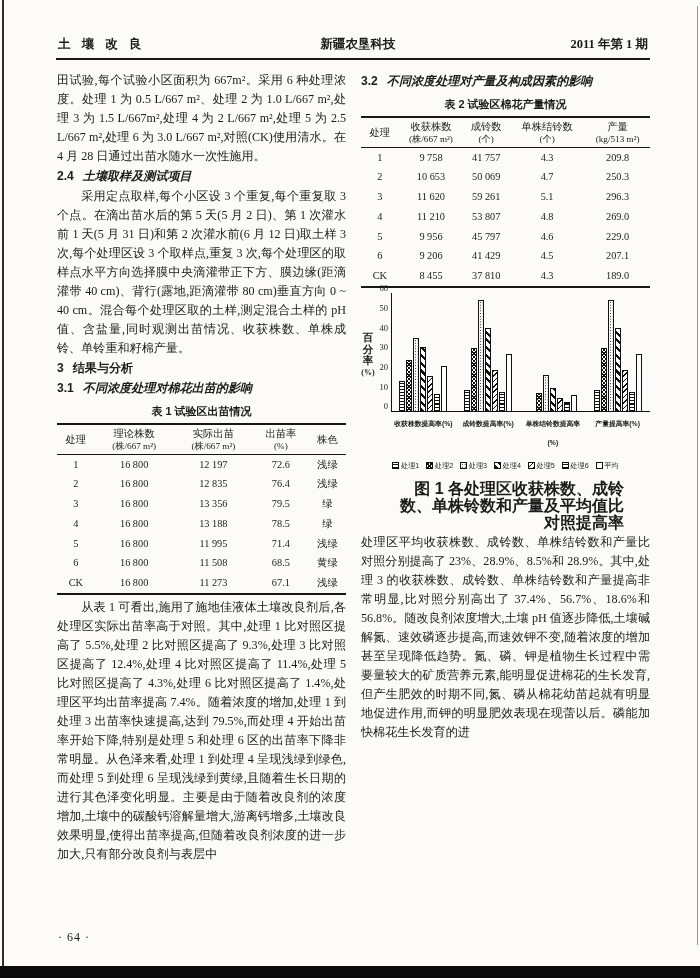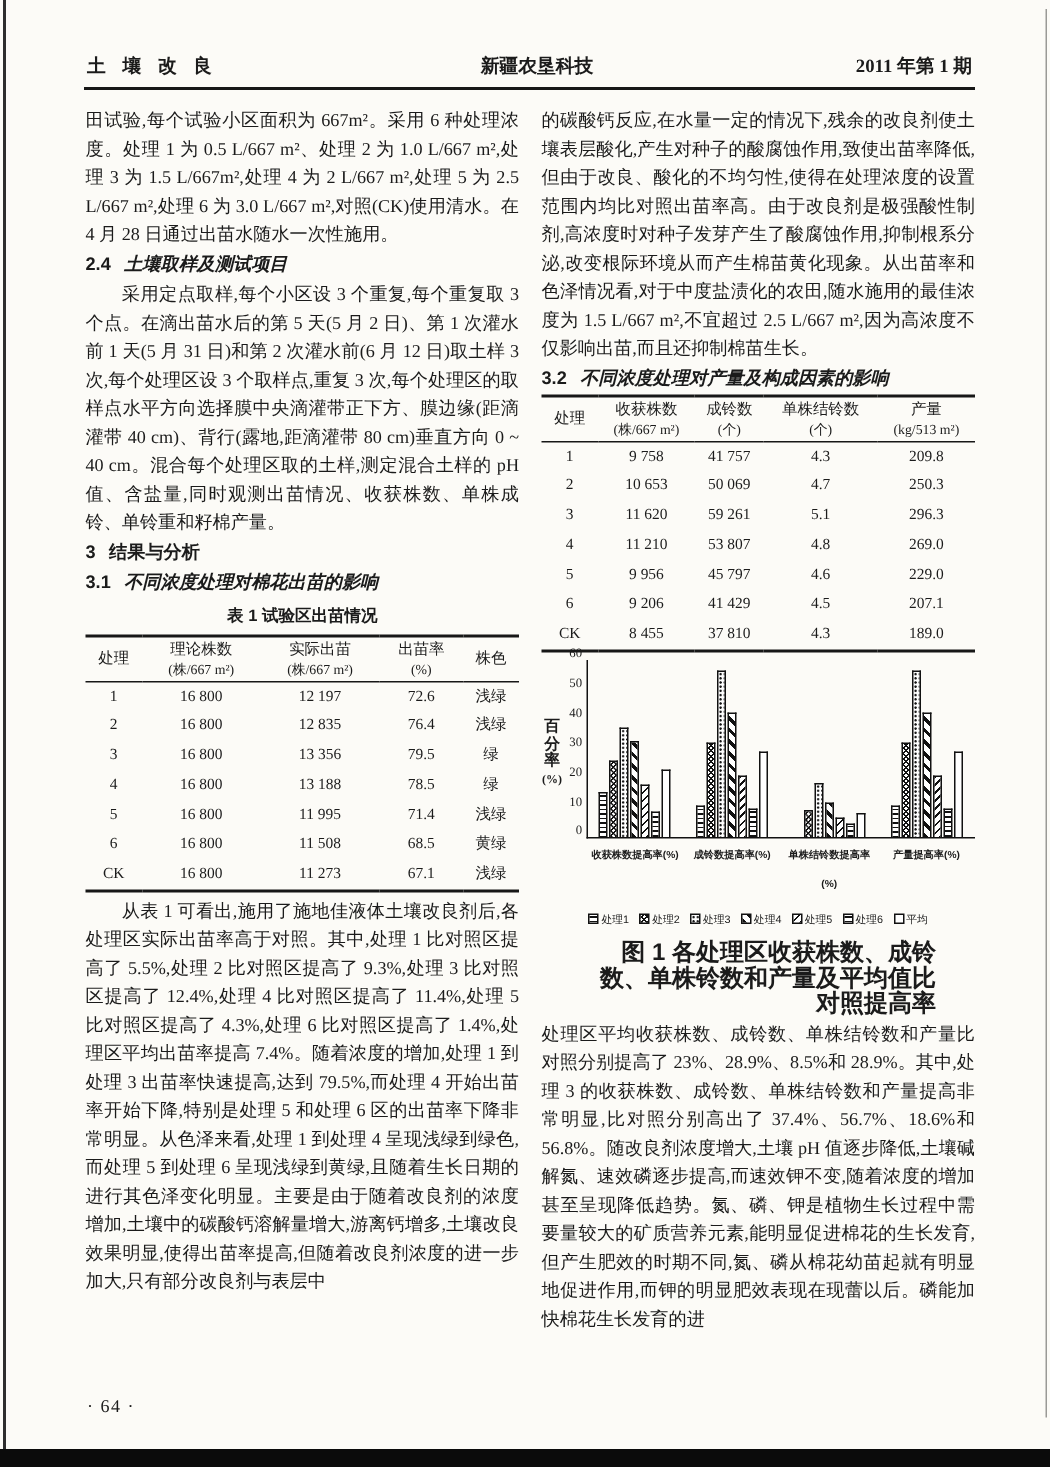--- a/index.html
+++ b/index.html
@@ -152,22 +152,22 @@
               <td>67.1</td>
               <td>浅绿</td>
             </tr>
           </tbody>
         </table>
       </div>
     <p class="indent">从表 1 可看出,施用了施地佳液体土壤改良剂后,各处理区实际出苗率高于对照。其中,处理 1 比对照区提高了 5.5%,处理 2 比对照区提高了 9.3%,处理 3 比对照区提高了 12.4%,处理 4 比对照区提高了 11.4%,处理 5 比对照区提高了 4.3%,处理 6 比对照区提高了 1.4%,处理区平均出苗率提高 7.4%。随着浓度的增加,处理 1 到处理 3 出苗率快速提高,达到 79.5%,而处理 4 开始出苗率开始下降,特别是处理 5 和处理 6 区的出苗率下降非常明显。从色泽来看,处理 1 到处理 4 呈现浅绿到绿色,而处理 5 到处理 6 呈现浅绿到黄绿,且随着生长日期的进行其色泽变化明显。主要是由于随着改良剂的浓度增加,土壤中的碳酸钙溶解量增大,游离钙增多,土壤改良效果明显,使得出苗率提高,但随着改良剂浓度的进一步加大,只有部分改良剂与表层中</p>
   </div>
 
   <div class="col">
-    <p>的碳酸钙反应,在水量一定的情况下,残余的改良剂使土壤表层酸化,产生对种子的酸腐蚀作用,致使出苗率降低,但由于改良、酸化的不均匀性,使得在处理浓度的设置范围内均比对照出苗率高。由于改良剂是极强酸性制剂,高浓度时对种子发芽产生了酸腐蚀作用,抑制根系分泌,改变根际环境从而产生棉苗黄化现象。从出苗率和色泽情况看,对于中度盐渍化的农田,随水施用的最佳浓度为 1.5 L/667 m²,不宜超过 2.5 L/667 m²,因为高浓度不仅影响出苗,而且还抑制棉苗生长。</p>
     <p class="heading kai"><span class="hnum">3.2</span><span class="htitle">不同浓度处理对产量及构成因素的影响</span></p>
+    <p class="tcap">表 2  试验区棉花产量情况</p>
     <div>
         <table class="jtable">
           <tbody>
             <tr>
               <th>
                 <div>处理</div>
               </th>
               <th>
                 <div>收获株数</div>
                 <div class="unit">(株/667 m²)</div>

